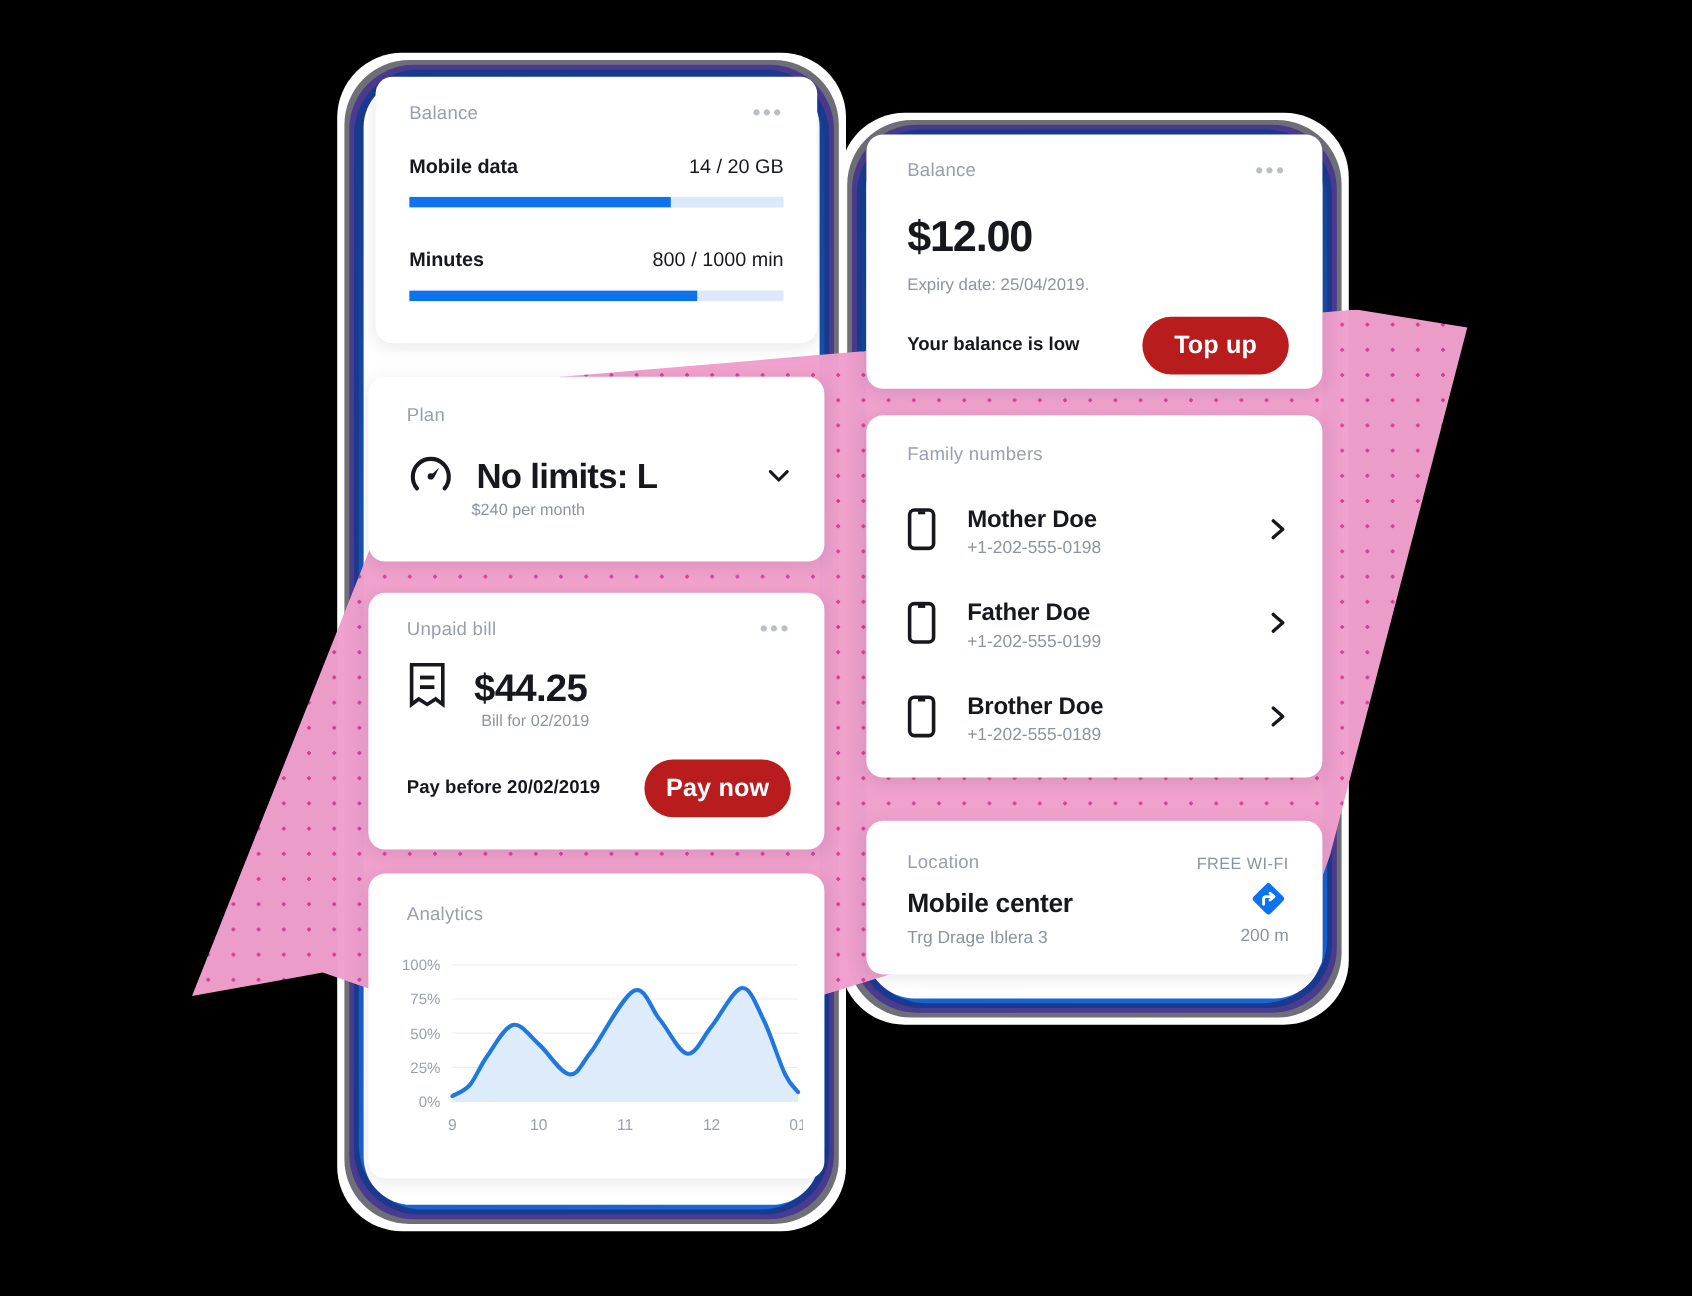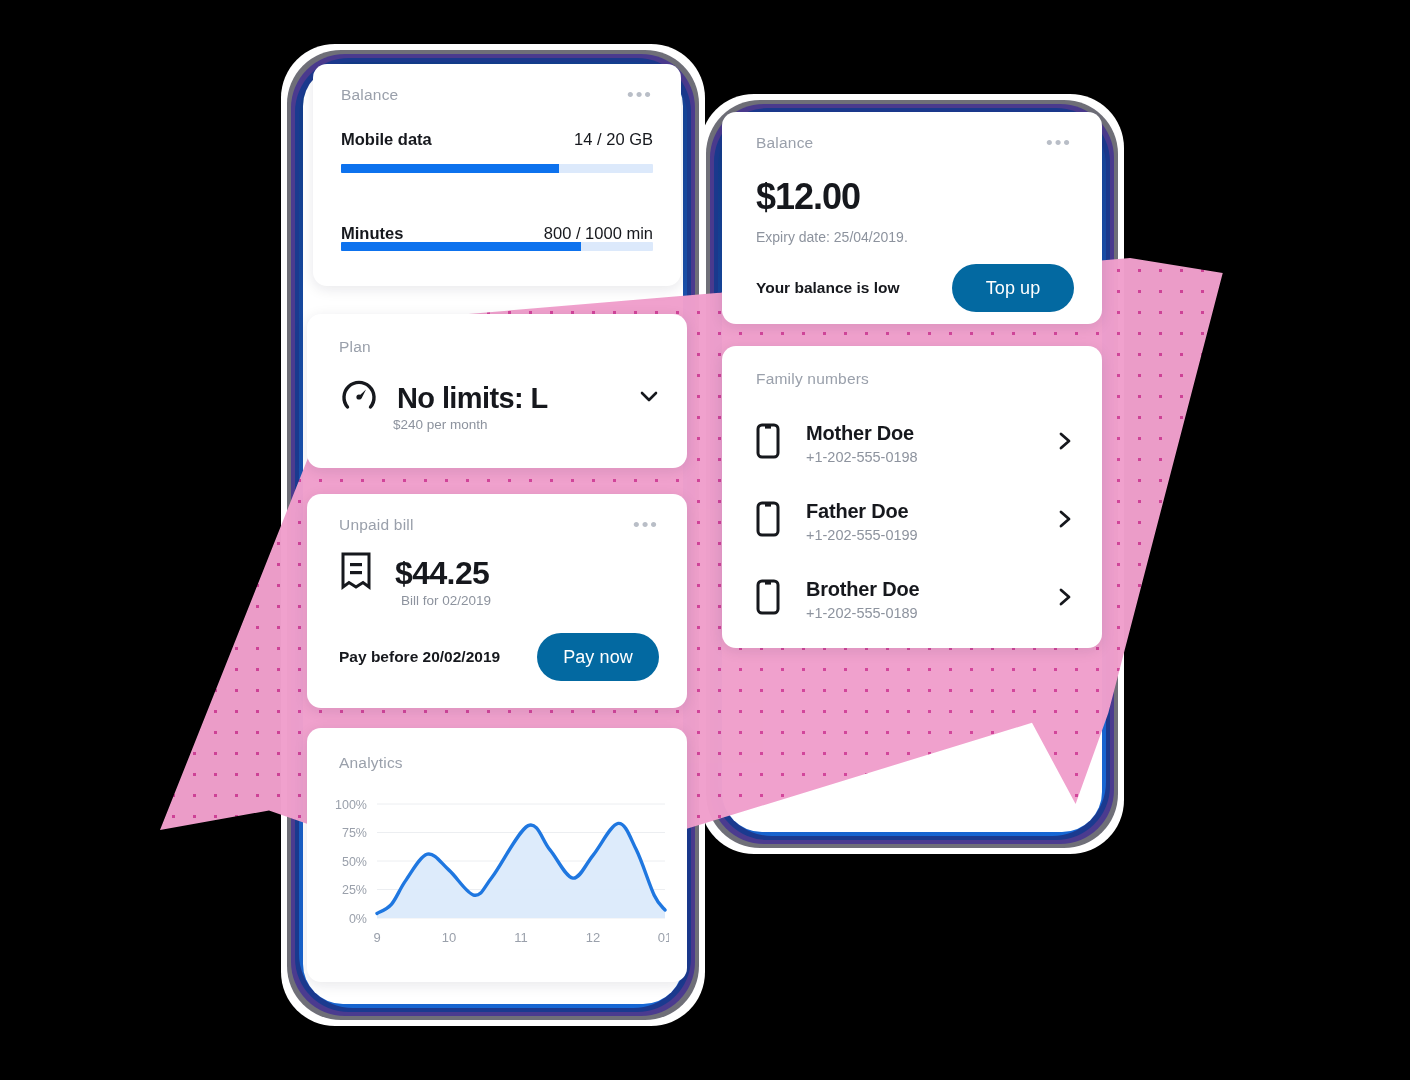--- a/index.html
+++ b/index.html
@@ -29,22 +29,22 @@
     clip-path:polygon(18.5% 10.0%, 89.0% 0.0%, 97.5% 2.3%, 87.0% 70.0%, 84.0% 84.0%, 80.0% 71.5%, 30.5% 97.0%, 10.0% 85.0%, 0.0% 88.0%);
     opacity:.98;
   }
 
   
   .card{position:absolute;background:#fff;border-radius:14px;
         box-shadow:0 3px 14px rgba(20,20,50,.10);}
   .card-label{font-size:15.5px;color:#9aa0ab;letter-spacing:.2px;font-weight:400;}
   .dots{color:#b9bec7;font-size:19px;letter-spacing:2px;line-height:10px;}
   .bold-sm{font-size:15.5px;font-weight:700;color:#16181d;}
-  .btn{border:none;border-radius:24px;background:#0369a1;color:#fff;
-       font-size:18px;font-weight:400;font-family:"Liberation Sans",sans-serif;
+  .btn{border:none;border-radius:24px;background:#b91c1c;color:#fff;
+       font-size:21px;font-weight:700;font-family:"Liberation Sans",sans-serif;
        cursor:pointer;letter-spacing:.1px;}
 
   
   .c-usage{left:313px;top:64px;width:368px;height:222px;}
   .c-usage .hdr{position:absolute;left:28px;top:22px;right:28px;display:flex;justify-content:space-between;align-items:center;}
   .row-lbl{position:absolute;left:28px;right:28px;display:flex;justify-content:space-between;align-items:baseline;}
   .row-lbl .k{font-size:16.5px;font-weight:700;color:#16181d;}
   .row-lbl .v{font-size:16.5px;color:#16181d;font-weight:400;}
   .bar{position:absolute;left:28px;right:28px;height:9px;background:#dce9fb;border-radius:1px;overflow:hidden;}
   .bar i{display:block;height:100%;background:#0d72ee;}
@@ -128,21 +128,21 @@
     </div>
 
     <div class="row-lbl" style="top:66px;">
       <span class="k">Mobile data</span>
       <span class="v">14 / 20 GB</span>
     </div>
     <div class="bar" style="top:100px;">
       <i style="width:70%"></i>
     </div>
 
-    <div class="row-lbl" style="top:160px;">
+    <div class="row-lbl" style="top:144px;">
       <span class="k">Minutes</span>
       <span class="v">800 / 1000 min</span>
     </div>
     <div class="bar" style="top:178px;">
       <i style="width:77%"></i>
     </div>
   </div>
 
   <div class="card c-plan">
     <span class="card-label hdr">Plan</span>
@@ -278,14 +278,30 @@
         <span class="chev-r">
           <svg width="22" height="22" viewBox="0 0 22 22">
               <path d="M7 4 L15 11 L7 18" fill="none" stroke="#16181d" stroke-width="2.8" stroke-linecap="round" stroke-linejoin="round"></path>
             </svg>
         </span>
       </div>
 
     </div>
   </div>
 
+  <div class="card c-loc">
+    <div class="loc-top">
+      <span class="card-label">Location</span>
+      <span class="loc-wifi">FREE WI-FI</span>
+    </div>
+    <span class="loc-name">Mobile center</span>
+    <span class="loc-addr">Trg Drage Iblera 3</span>
+    <span class="loc-nav">
+      <svg width="34" height="34" viewBox="0 0 34 34">
+        <rect x="7" y="7" width="20" height="20" rx="3" transform="rotate(45 17 17)" fill="#0d72ee"></rect>
+        <path d="M13 21.5 L13 17.2 A2 2 0 0 1 15 15.2 L20.6 15.2" fill="none" stroke="#fff" stroke-width="2.4" stroke-linecap="round" stroke-linejoin="round"></path>
+        <path d="M18.4 12.4 L21.6 15.2 L18.4 18.0" fill="none" stroke="#fff" stroke-width="2.4" stroke-linecap="round" stroke-linejoin="round"></path>
+      </svg>
+    </span>
+    <span class="loc-dist">200 m</span>
+  </div>
 
 </div>
 
 </body></html>

